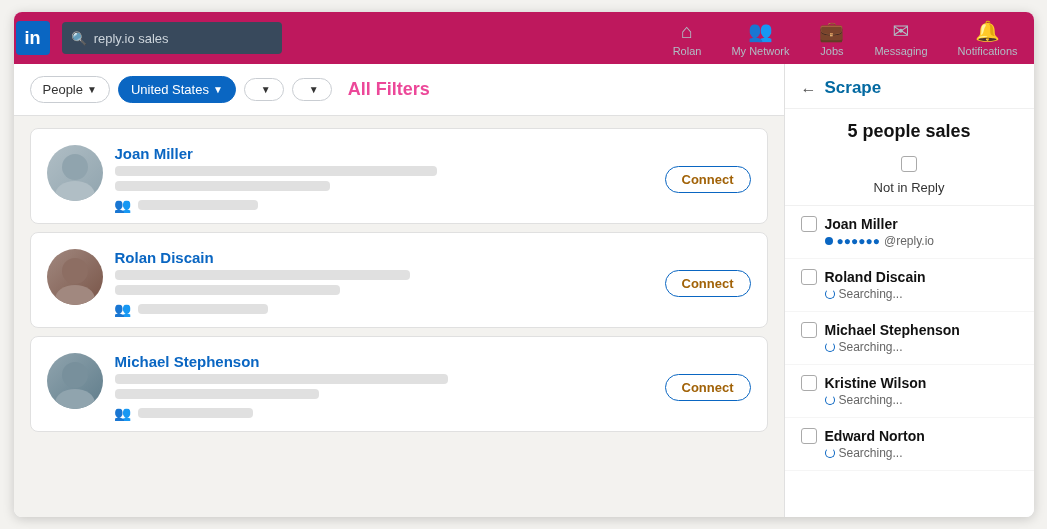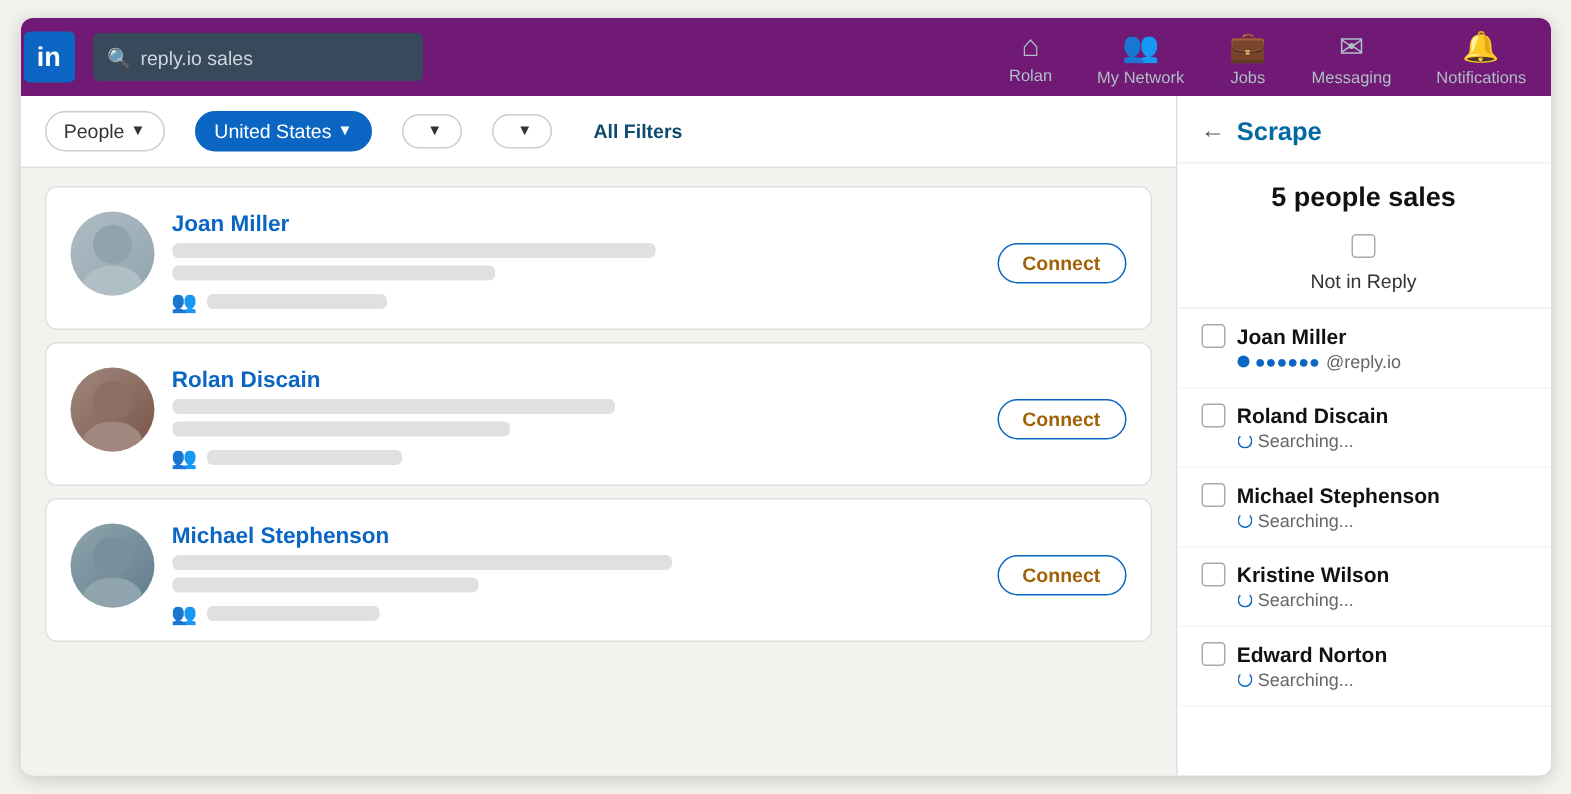--- a/index.html
+++ b/index.html
@@ -18,21 +18,21 @@
       height: 505px;
       background: #fff;
       border-radius: 8px;
       box-shadow: 0 2px 12px rgba(0,0,0,0.18);
       overflow: hidden;
       display: flex;
       flex-direction: column;
     }
     
     .li-header {
-      background: #701a75;
+      background: #be185d;
       height: 52px;
       display: flex;
       align-items: center;
       padding: 0 2px;
       gap: 12px;
       flex-shrink: 0;
     }
     .li-logo {
       background: #0a66c2;
       width: 34px;
@@ -102,21 +102,21 @@
       overflow: hidden;
     }
 
     
     .filter-bar {
       background: #fff;
       border-bottom: 1px solid #e0e0e0;
       padding: 10px 16px;
       display: flex;
       align-items: center;
-      gap: 20px;
+      gap: 8px;
       flex-shrink: 0;
     }
     .filter-btn {
       border: 1px solid #c9cdd2;
       border-radius: 20px;
       padding: 5px 12px;
       font-size: 13px;
       cursor: pointer;
       display: flex;
       align-items: center;
@@ -126,22 +126,22 @@
     }
     .filter-btn.active {
       background: #0a66c2;
       color: #fff;
       border-color: #0a66c2;
     }
     .filter-btn .chevron { font-size: 10px; }
     .all-filters-btn {
       border: none;
       background: transparent;
-      font-size: 13px;
-      color: #0c4a6e;
+      font-size: 18px;
+      color: #ec4899;
       cursor: pointer;
       padding: 5px 8px;
       font-weight: 600;
     }
 
     
     .results-list {
       flex: 1;
       overflow-y: auto;
       padding: 12px 16px;

